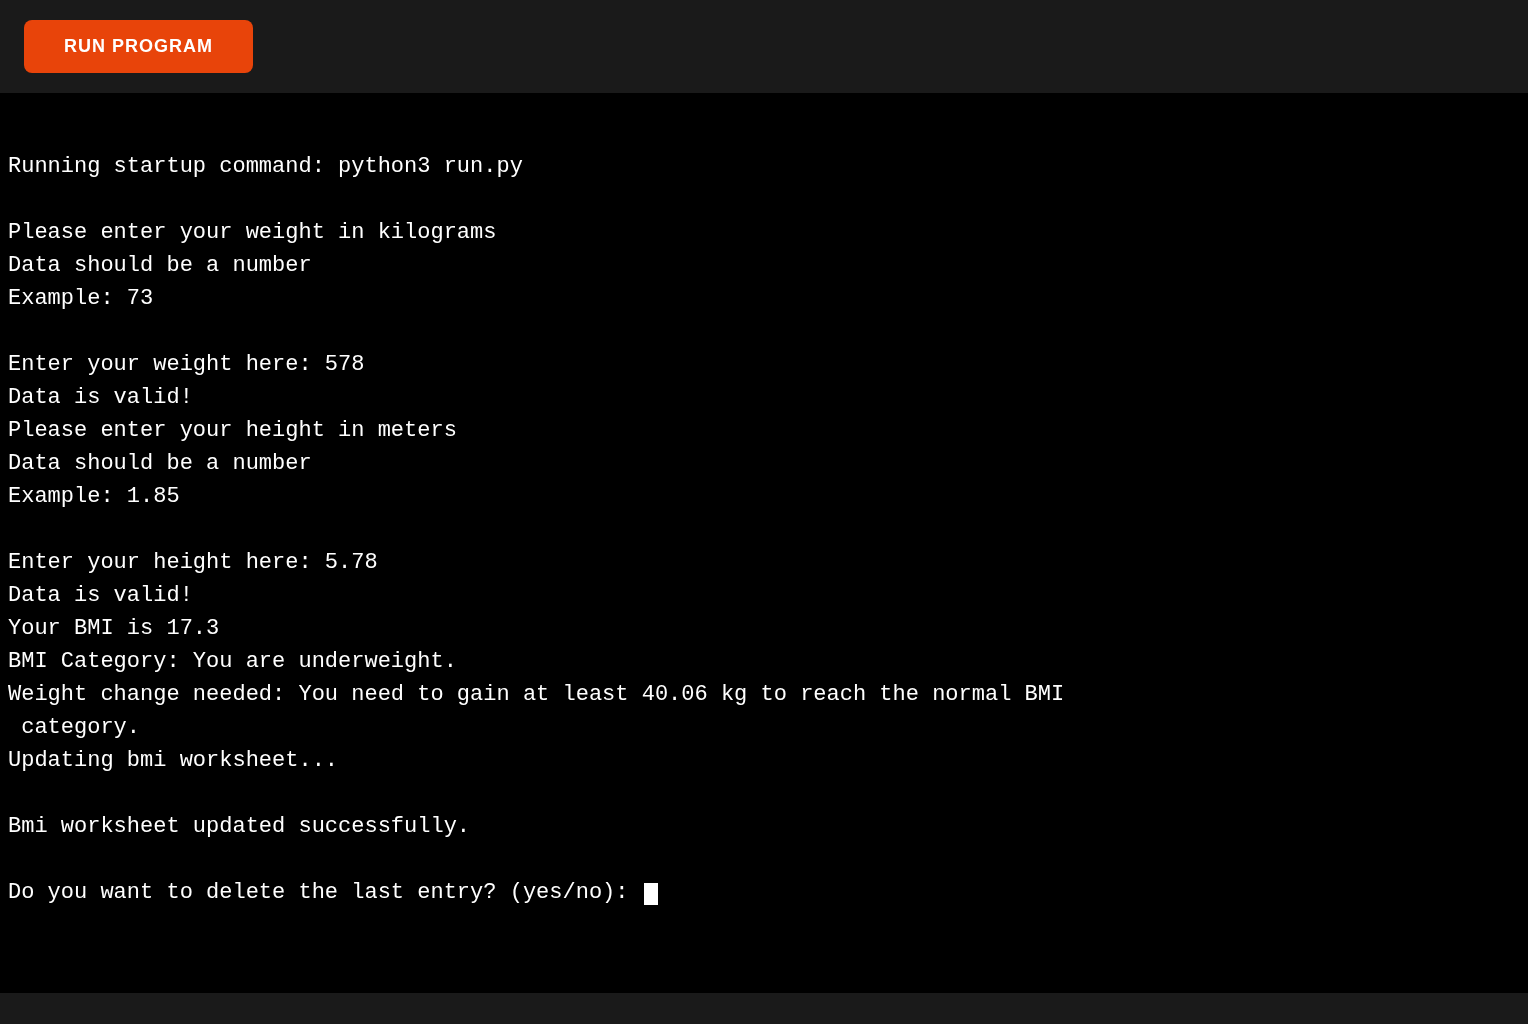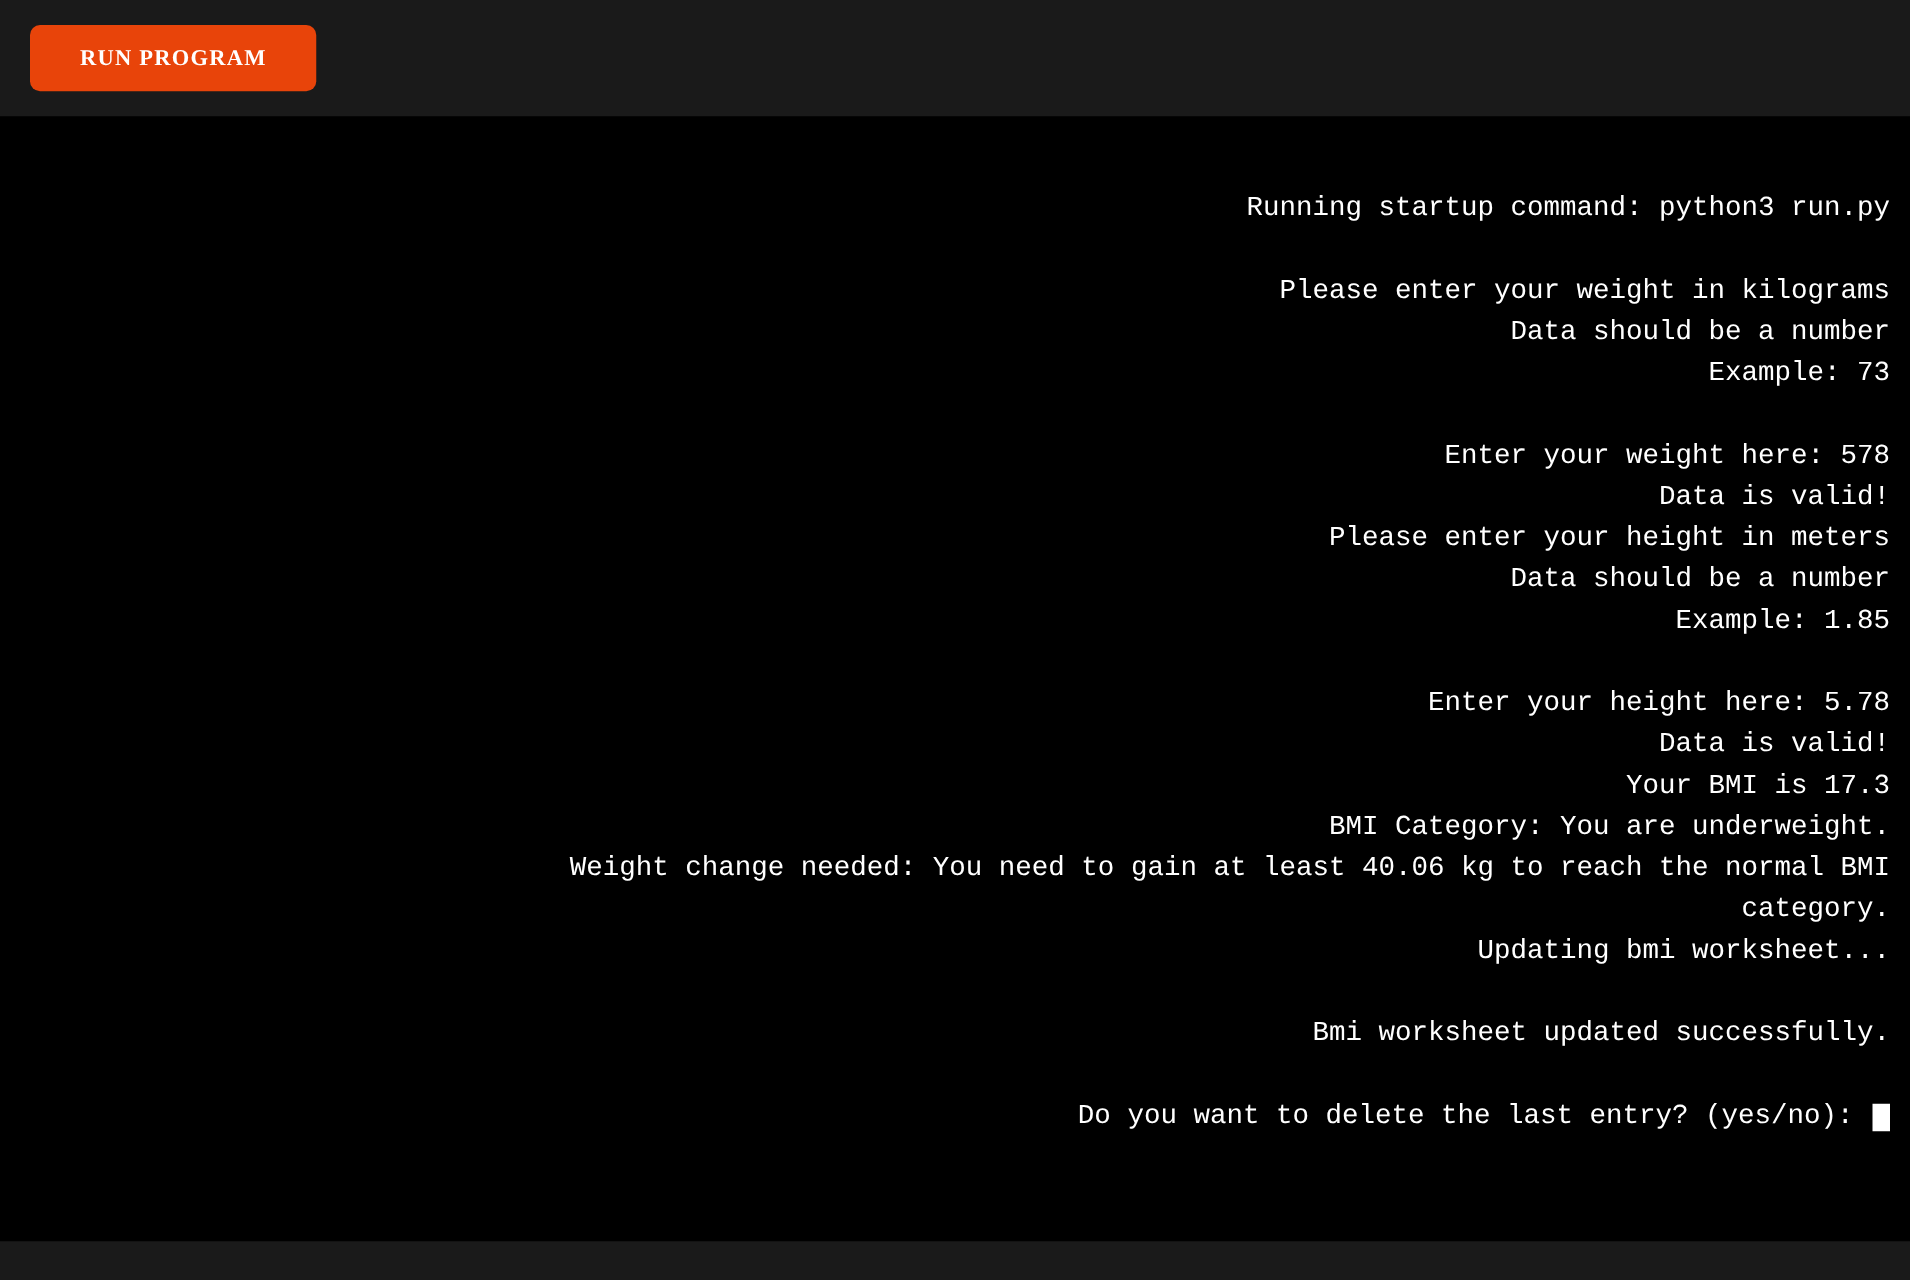--- a/index.html
+++ b/index.html
@@ -24,39 +24,37 @@
       background-color: #e8440a;
       color: #ffffff;
       border: none;
       border-radius: 8px;
       padding: 16px 40px;
       font-size: 18px;
       font-weight: bold;
       letter-spacing: 1px;
       cursor: pointer;
       text-transform: uppercase;
-      font-family: Liberation Serif, serif;
     }
 
     .terminal {
       background-color: #000000;
       color: #ffffff;
       font-family: 'Courier New', Courier, monospace;
       font-size: 22px;
       line-height: 1.5;
       padding: 24px 16px 24px 8px;
       min-height: 900px;
       white-space: pre-wrap;
       word-wrap: break-word;
     }
 
     .terminal-line {
       display: block;
       min-height: 1.5em;
-      text-align: right;
     }
 
     .cursor {
       display: inline-block;
       width: 14px;
       height: 22px;
       background-color: #ffffff;
       vertical-align: text-bottom;
       margin-left: 2px;
     }

